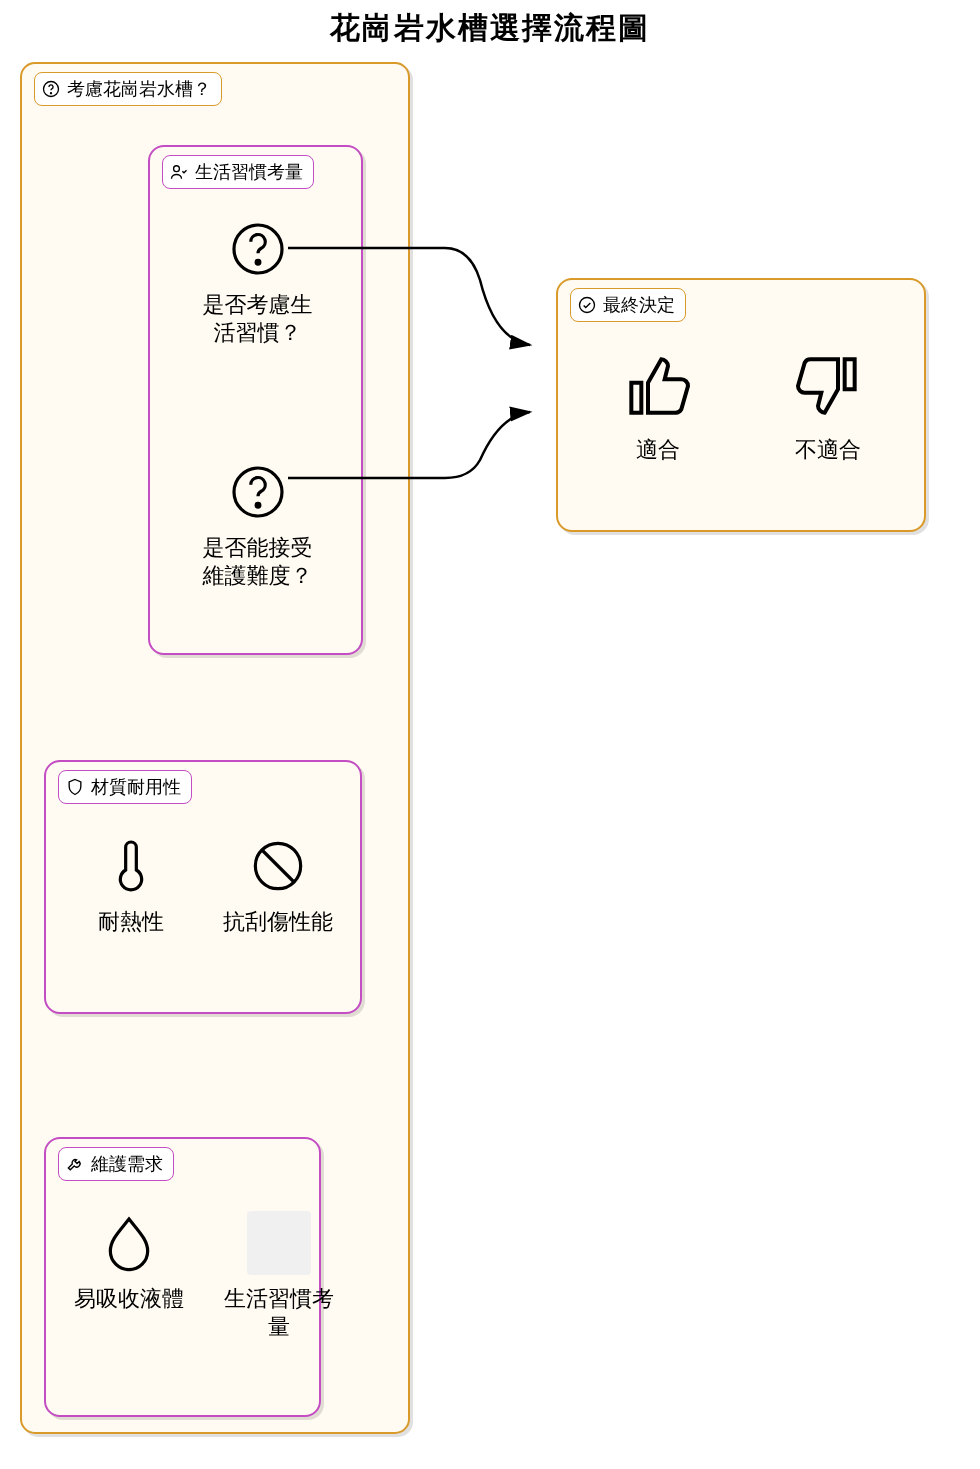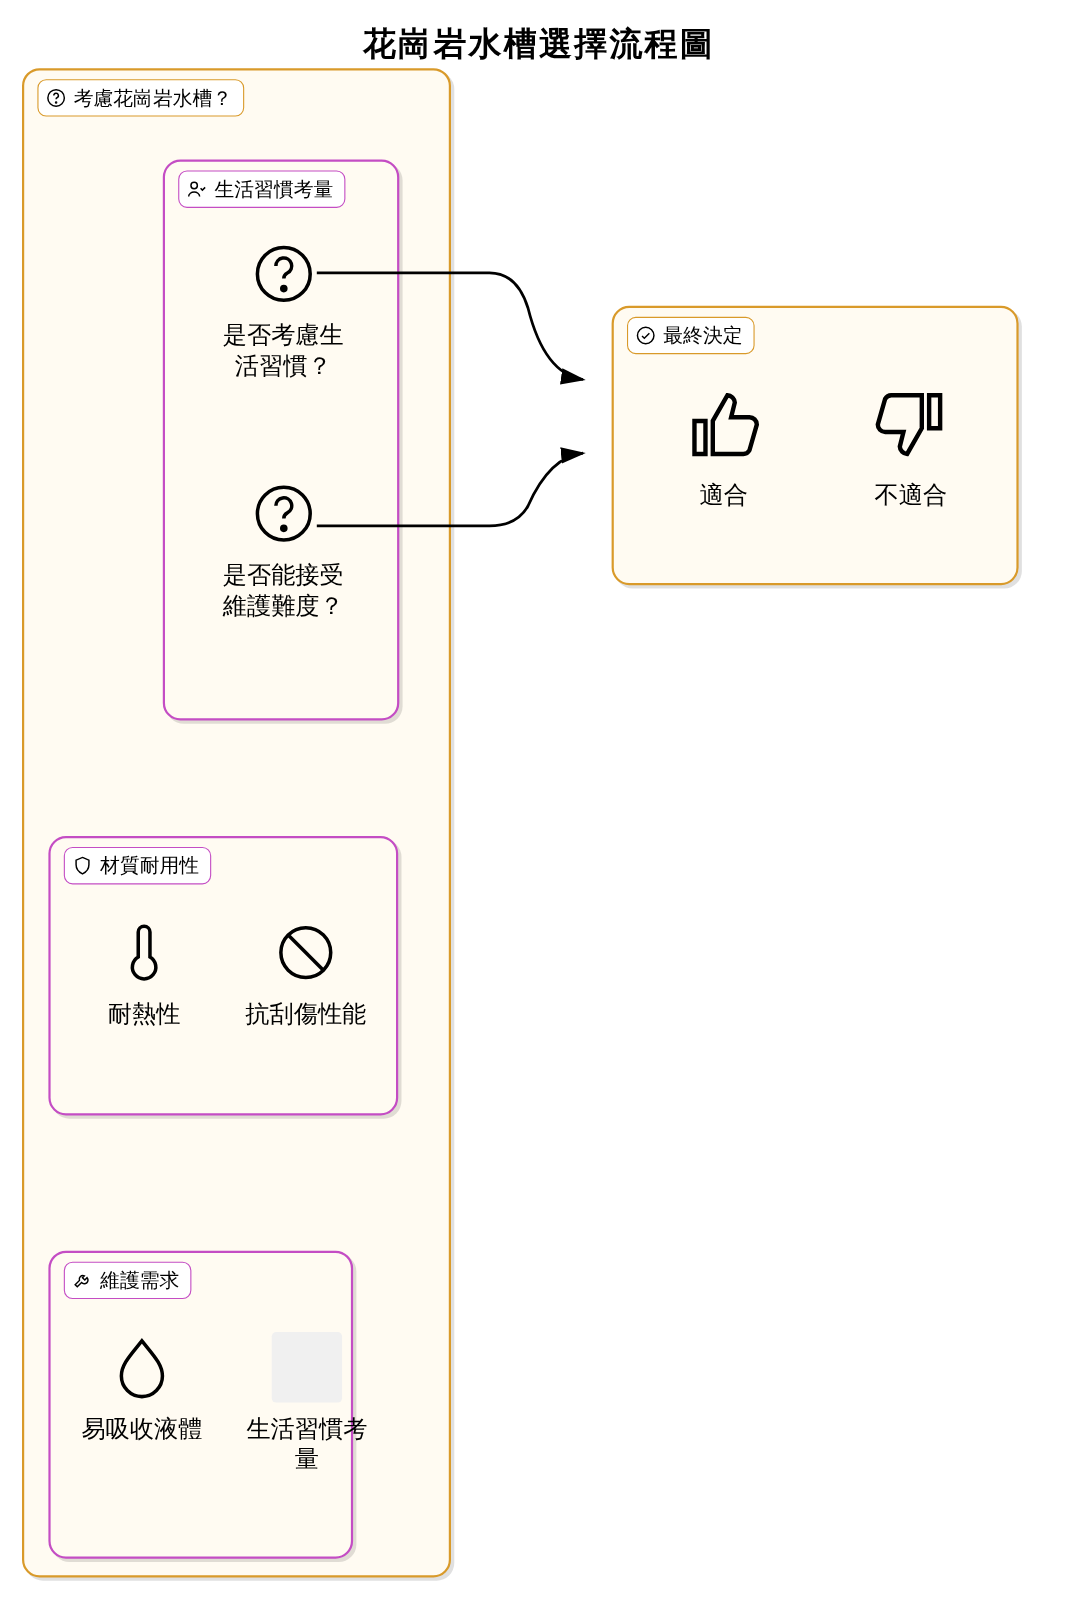--- a/index.html
+++ b/index.html
@@ -7,21 +7,21 @@
   width: 980px;
   height: 1469px;
   background: #ffffff;
   font-family: "PingFang TC", "Microsoft JhengHei", sans-serif;
   position: relative;
 }
 .title {
   text-align: center;
   font-size: 30px;
   font-weight: 700;
-  padding-top: 20px;
+  padding-top: 8px;
   letter-spacing: 2px;
 }
 .box {
   position: absolute;
   border-radius: 16px;
   background: #fffbf2;
 }
 .shadow { box-shadow: 3px 3px 0 rgba(0,0,0,0.12); }
 .label-chip {
   position: absolute;
@@ -48,21 +48,21 @@
 }
 .node-icon { width: 64px; height: 64px; margin: 0 auto 10px; display: block; }
 .big-icon { width: 80px; height: 80px; }
 svg.connector { position: absolute; overflow: visible; pointer-events: none; }
 </style>
 </head>
 <body>
 
 <div class="title">花崗岩水槽選擇流程圖</div>
 
-<div class="box orange-border shadow" style="left:20px; top:62px; width:390px; height:1372px;">
+<div class="box orange-border shadow" style="left:20px; top:62px; width:390px; height:1372px;border-radius:15px;">
   <div class="label-chip orange-label">
     <span class="icon">
       <svg viewBox="0 0 24 24" fill="none" stroke="black" stroke-width="1.6">
           <circle cx="12" cy="12" r="9"></circle>
           <path d="M9.5 9.5a2.5 2.5 0 1 1 3.5 2.3c-.9.4-1 .9-1 1.7"></path>
           <circle cx="12" cy="17" r="0.6" fill="black"></circle>
         </svg>
     </span>
     <span>考慮花崗岩水槽？</span>
   </div>
@@ -82,21 +82,21 @@
 
   <div class="node" style="left:45px; top:70px; width:125px;">
     <svg class="node-icon" viewBox="0 0 24 24" fill="none" stroke="black" stroke-width="1.2">
         <circle cx="12" cy="12" r="9"></circle>
         <path d="M9.3 9.3a2.7 2.7 0 1 1 3.9 2.4c-1 .5-1.2 1-1.2 1.9"></path>
         <circle cx="12" cy="17" r="0.7" fill="black"></circle>
       </svg>
     <div>是否考慮生活習慣？</div>
   </div>
 
-  <div class="node" style="left:45px; top:288px; width:125px;">
+  <div class="node" style="left:45px; top:313px; width:125px;">
     <svg class="node-icon" viewBox="0 0 24 24" fill="none" stroke="black" stroke-width="1.2">
         <circle cx="12" cy="12" r="9"></circle>
         <path d="M9.3 9.3a2.7 2.7 0 1 1 3.9 2.4c-1 .5-1.2 1-1.2 1.9"></path>
         <circle cx="12" cy="17" r="0.7" fill="black"></circle>
       </svg>
     <div>是否能接受維護難度？</div>
   </div>
 </div>
 
 <div class="box purple-border shadow" style="left:44px; top:760px; width:318px; height:254px;">

